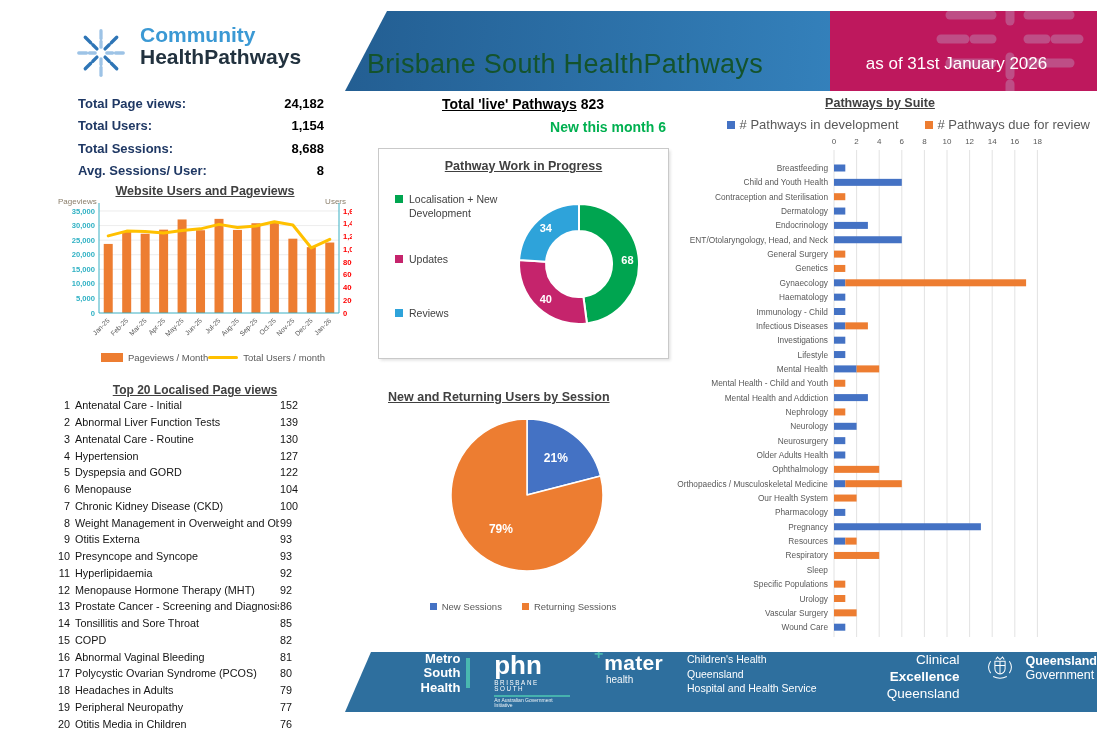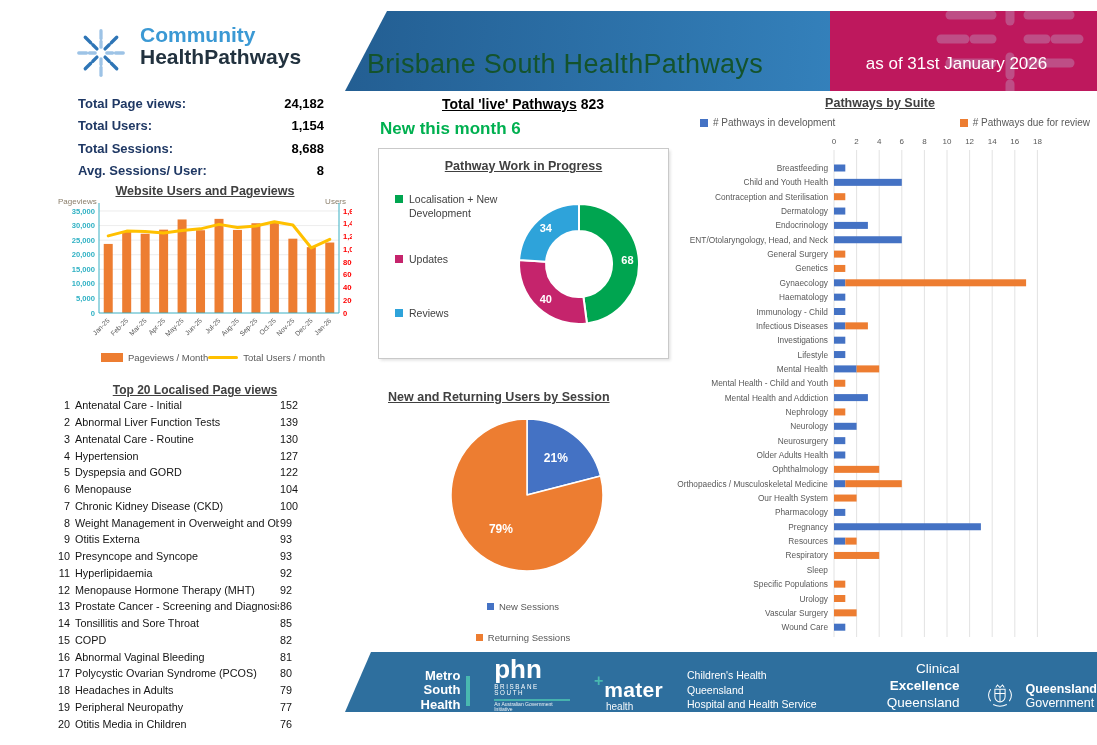--- a/index.html
+++ b/index.html
@@ -41,43 +41,43 @@
   .t20{position:absolute;left:55px;top:397px;width:252px;}
   .t20-row{display:flex;align-items:center;height:16.75px;font-size:10.8px;color:#141414;}
   .t20-rank{width:15px;text-align:right;flex:none;}
   .t20-name{margin-left:5px;width:204px;flex:none;white-space:nowrap;overflow:hidden;}
   .t20-val{flex:none;margin-left:1px;}
 
   
   .total-line{position:absolute;left:380px;top:96px;width:286px;text-align:center;
         font-size:14px;font-weight:700;color:#000;}
   .total-line .u{text-decoration:underline;}
-  .new-line{position:absolute;left:380px;top:119px;width:286px;text-align:left;
-        font-size:17px;font-weight:700;color:#00B050;}
+  .new-line{position:absolute;left:380px;top:119px;width:286px;text-align:right;
+        font-size:14px;font-weight:700;color:#00B050;}
   .wip-box{position:absolute;left:378px;top:148px;width:289px;height:209px;background:#fff;
         border:1px solid #C9C9C9;box-shadow:1.5px 1.5px 3px rgba(0,0,0,.12);}
   .wip-title{margin-top:10px;text-align:center;}
   .wip-leg{position:absolute;left:16px;display:flex;gap:6px;font-size:10.5px;color:#404040;
         width:128px;line-height:1.3;}
   .wip-leg .sw-sq{margin-top:2px;}
   .wip-donut{position:absolute;left:130px;top:45px;}
   .ses-title{position:absolute;left:388px;top:390px;}
   .ses-pie{position:absolute;left:443px;top:411px;}
   .ses-legend{position:absolute;left:380px;top:601px;width:286px;display:flex;justify-content:center;
-        gap:20px;align-items:center;font-size:9.5px;color:#595959;flex-direction:column;}
+        gap:20px;align-items:center;font-size:9.5px;color:#595959;}
 
   
   .suite-title{position:absolute;left:730px;top:96px;width:300px;text-align:center;}
-  .suite-legend{position:absolute;left:700px;top:117px;width:390px;display:flex;justify-content:space-between;
-        gap:26px;align-items:center;font-size:10px;color:#595959;}
+  .suite-legend{position:absolute;left:700px;top:117px;width:390px;display:flex;justify-content:flex-end;
+        gap:26px;align-items:center;font-size:13px;color:#595959;}
   .suite-svg{position:absolute;left:700px;top:132px;overflow:visible;}
 
   
   .footer{position:absolute;left:345px;top:652px;right:0;height:60px;background:#2E6F9E;
-        clip-path:polygon(26px 0,100% 0,100% 100%,0 100%);display:flex;align-items:flex-end;
+        clip-path:polygon(26px 0,100% 0,100% 100%,0 100%);display:flex;align-items:flex-start;
         gap:24px;padding-left:42px;box-sizing:border-box;color:#fff;}
   .ms{display:flex;align-items:center;gap:6px;}
   .ms-text{text-align:right;font-weight:700;font-size:13px;line-height:1.1;}
   .ms-bar{width:4px;height:30px;background:#49B8B0;}
   .phn{line-height:1;}
   .phn-main{font-weight:700;font-size:26px;}
   .phn-sub{font-size:6.3px;letter-spacing:1.6px;margin-top:2px;}
   .phn-tag{font-size:5px;margin-top:2px;border-top:2.5px solid #49B8B0;padding-top:1.5px;opacity:.92;}
   .mater{line-height:1;}
   .mater-top{display:flex;align-items:flex-start;}

